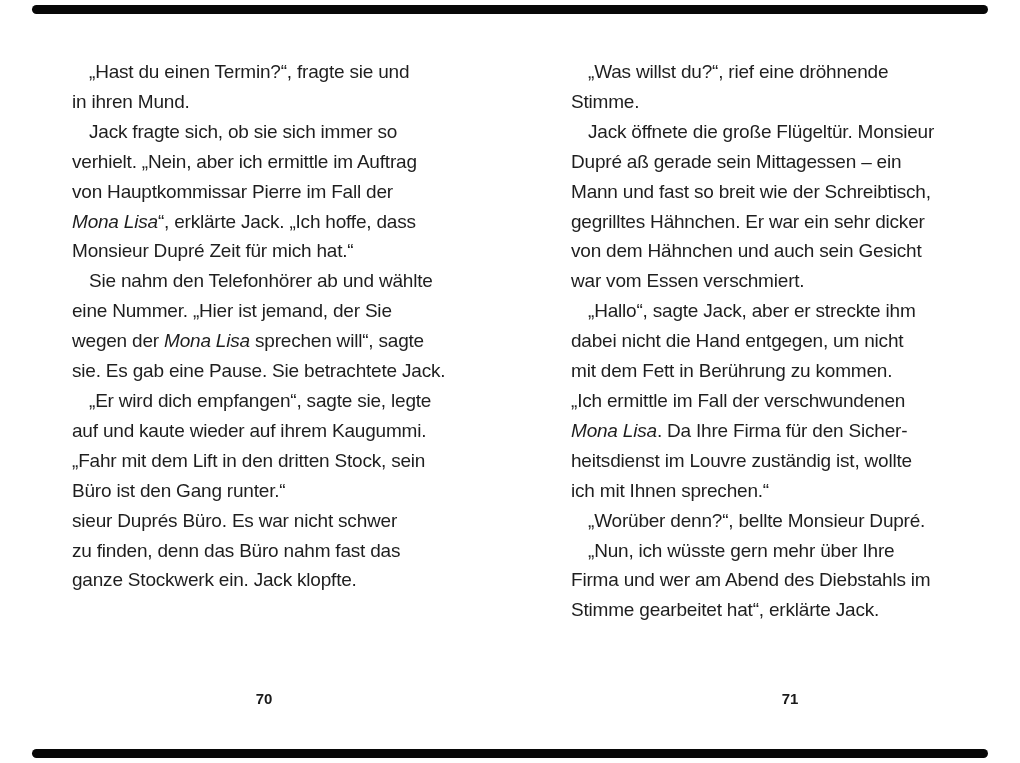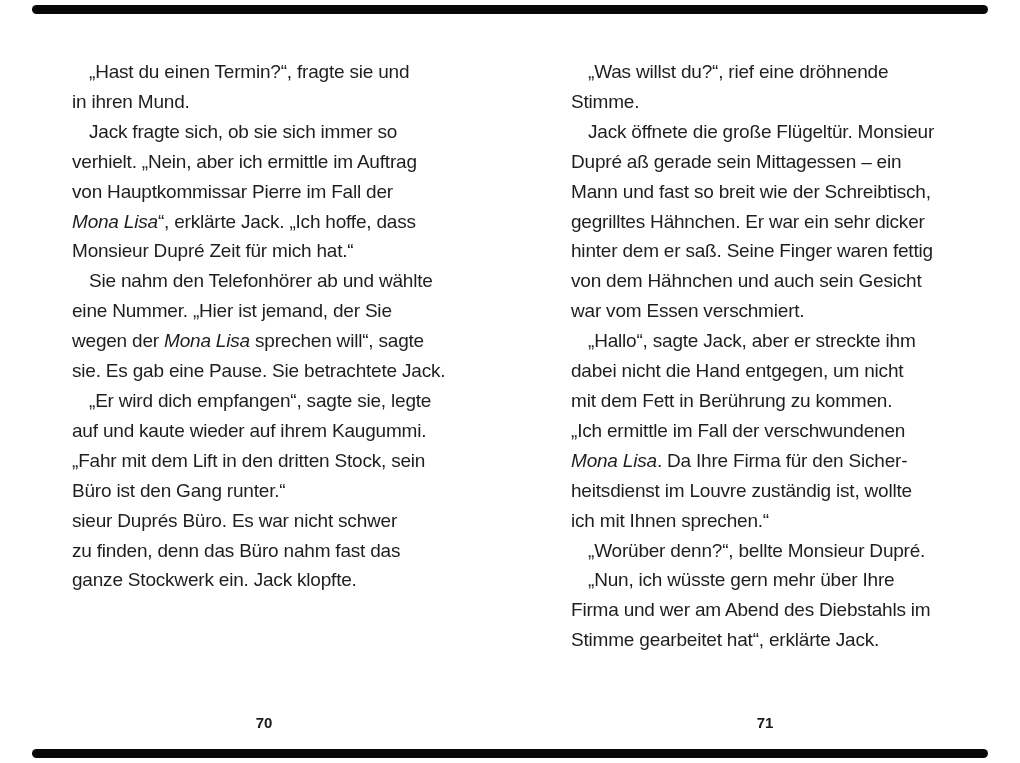--- a/index.html
+++ b/index.html
@@ -42,24 +42,23 @@
   .line em { font-style: italic; }
 
   .page-number {
     position: absolute;
     top: 690px;
     width: 384px;
     text-align: center;
     font-size: 15px;
     font-weight: 700;
     color: #1a1a1a;
-    margin-top: 24px;
   }
   .page-number.left { left: 72px; }
-  .page-number.right { left: 573px; }
+  .page-number.right { left: 598px; }
 </style>
 </head>
 <body>
 
 <div class="edge-bar top"></div>
 
 <div class="book-spread">
   <div class="text-block left">
       <div class="line indent"><span>„Hast du einen Termin?“, fragte sie und</span></div>
       <div class="line"><span>in ihren Mund.</span></div>
@@ -81,21 +80,20 @@
       <div class="line"><span>ganze Stockwerk ein. Jack klopfte.</span></div>
     </div>
 
   <div class="text-block right">
       <div class="line indent"><span>„Was willst du?“, rief eine dröhnende</span></div>
       <div class="line"><span>Stimme.</span></div>
       <div class="line indent"><span>Jack öffnete die große Flügeltür. Monsieur</span></div>
       <div class="line"><span>Dupré aß gerade sein Mittagessen – ein</span></div>
       <div class="line"><span>Mann und fast so breit wie der Schreibtisch,</span></div>
       <div class="line"><span>gegrilltes Hähnchen. Er war ein sehr dicker</span></div>
-      <div class="line"><span>hinter dem er saß. Seine Finger waren fettig</span></div>
       <div class="line"><span>von dem Hähnchen und auch sein Gesicht</span></div>
       <div class="line"><span>war vom Essen verschmiert.</span></div>
       <div class="line indent"><span>„Hallo“, sagte Jack, aber er streckte ihm</span></div>
       <div class="line"><span>dabei nicht die Hand entgegen, um nicht</span></div>
       <div class="line"><span>mit dem Fett in Berührung zu kommen.</span></div>
       <div class="line"><span>„Ich ermittle im Fall der verschwundenen</span></div>
       <div class="line"><em>Mona Lisa</em><span>. Da Ihre Firma für den Sicher-</span></div>
       <div class="line"><span>heitsdienst im Louvre zuständig ist, wollte</span></div>
       <div class="line"><span>ich mit Ihnen sprechen.“</span></div>
       <div class="line indent"><span>„Worüber denn?“, bellte Monsieur Dupré.</span></div>

